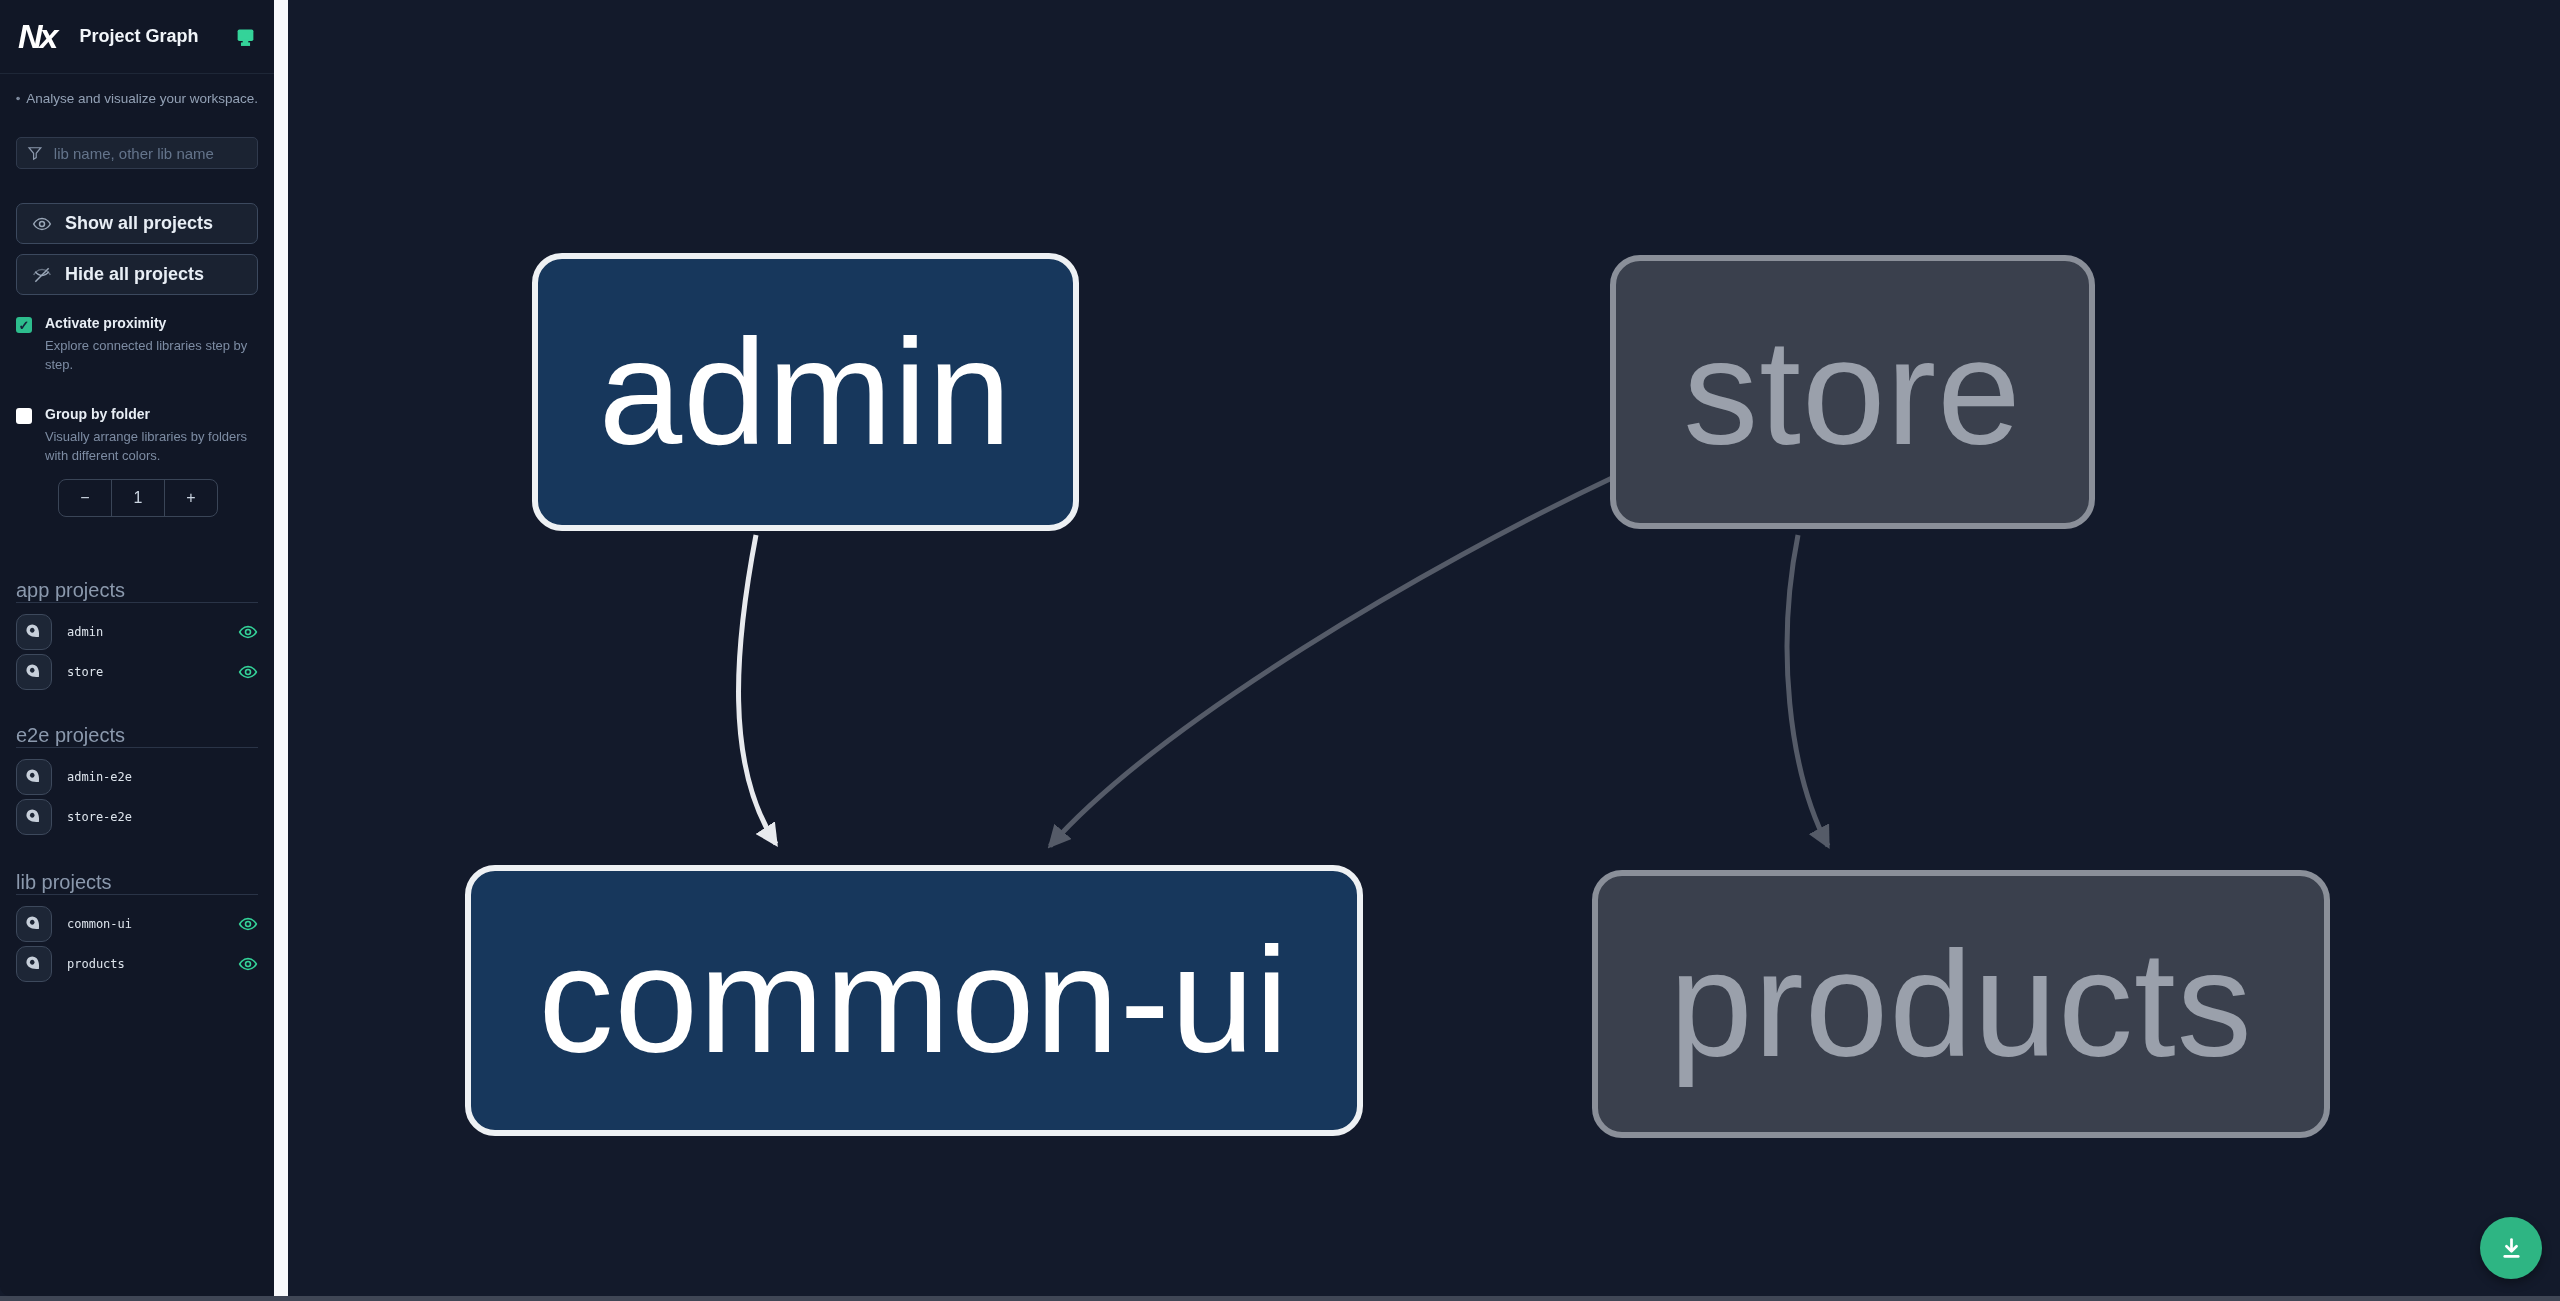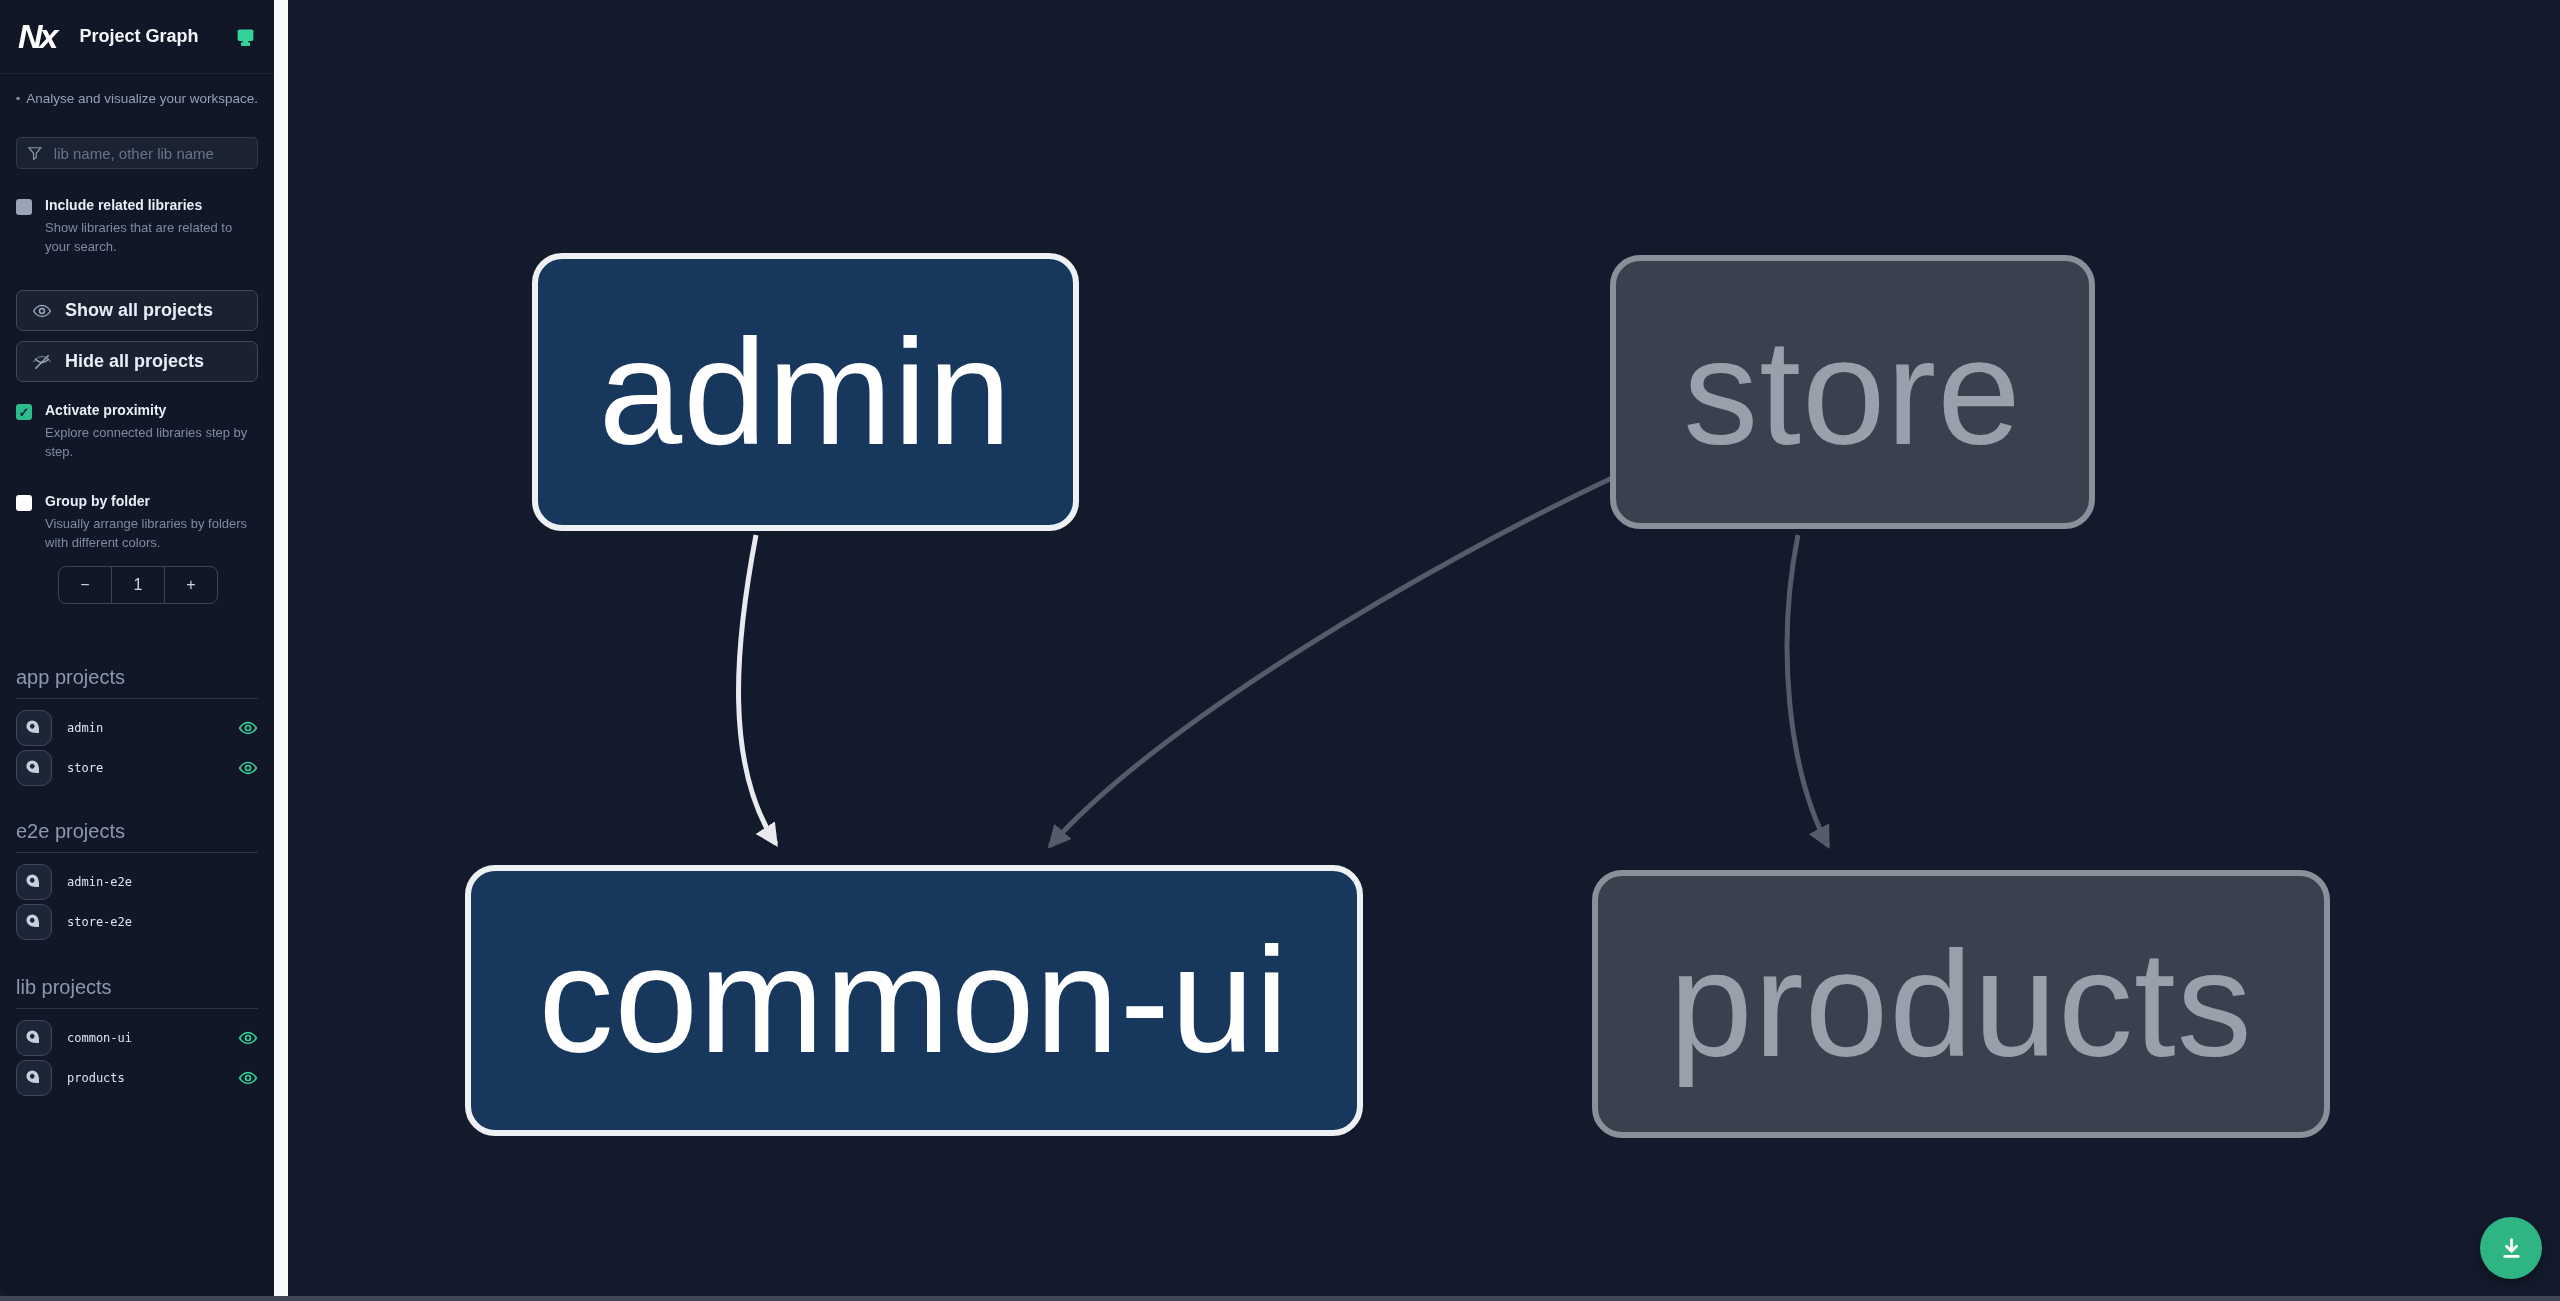--- a/index.html
+++ b/index.html
@@ -82,21 +82,21 @@
     font-family:"Liberation Sans", sans-serif;
   }
   .stepper > * + * { border-left:1px solid #3a4557; }
 
   .sb-section { padding:0 16px; }
   .sec-app { margin-top:62px; }
   .sec-e2e { margin-top:32px; }
   .sec-lib { margin-top:34px; }
   .sec-title {
     font-size:20px; font-weight:400; color:#8b99ad;
-    padding-bottom:9px; border-bottom:1px solid #2a3447; margin-bottom:9px;
+    border-bottom:1px solid #2a3447; margin-bottom:9px;
   }
   .proj-row { display:flex; align-items:center; gap:15px; height:40px; }
   .focus-btn {
     width:36px; height:36px; border:1px solid #3d495c; border-radius:10px;
     background:#1d2636; display:flex; align-items:center; justify-content:center;
     cursor:pointer; flex:none;
   }
   .proj-name {
     font-family:"DejaVu Sans Mono", monospace; font-size:12px; color:#dde4ec; flex:1;
   }
@@ -164,27 +164,20 @@
     <span>Analyse and visualize your workspace.</span>
   </div>
 
   <div class="filter-box">
     <svg width="18" height="18" viewBox="0 0 24 24" fill="none" stroke="#8b98ac" stroke-width="1.8">
       <path d="M3 4h18l-7 8.5V19l-4 2.5v-9L3 4z"></path>
     </svg>
     <input type="text" placeholder="lib name, other lib name" style="">
   </div>
 
-  <div class="option opt-m1">
-    <span class="cb gray"></span>
-    <div>
-      <div class="opt-label">Include related libraries</div>
-      <div class="opt-desc">Show libraries that are related to your search.</div>
-    </div>
-  </div>
 
   <button class="sb-btn first">
     <svg width="20" height="20" viewBox="0 0 24 24" fill="none" stroke="#9aa7b8" stroke-width="1.8">
       <path d="M2 12s3.5-6.5 10-6.5S22 12 22 12s-3.5 6.5-10 6.5S2 12 2 12z"></path>
       <circle cx="12" cy="12" r="3"></circle>
     </svg>
     <span>Show all projects</span>
   </button>
 
   <button class="sb-btn">

